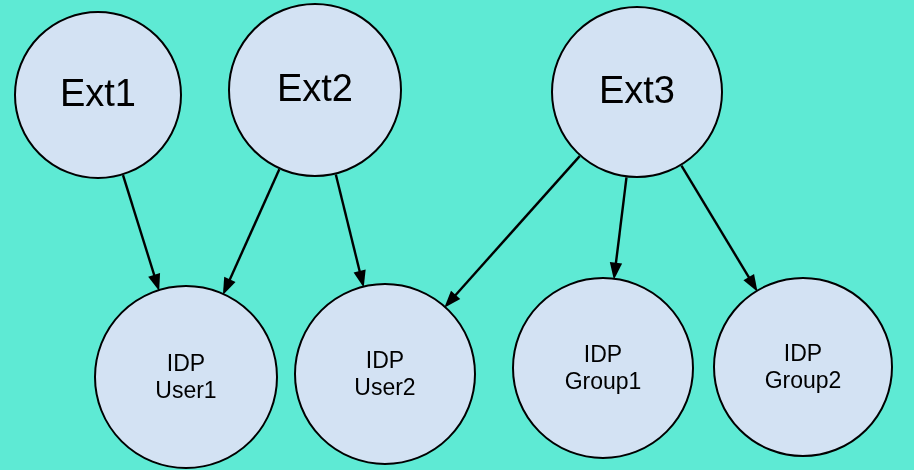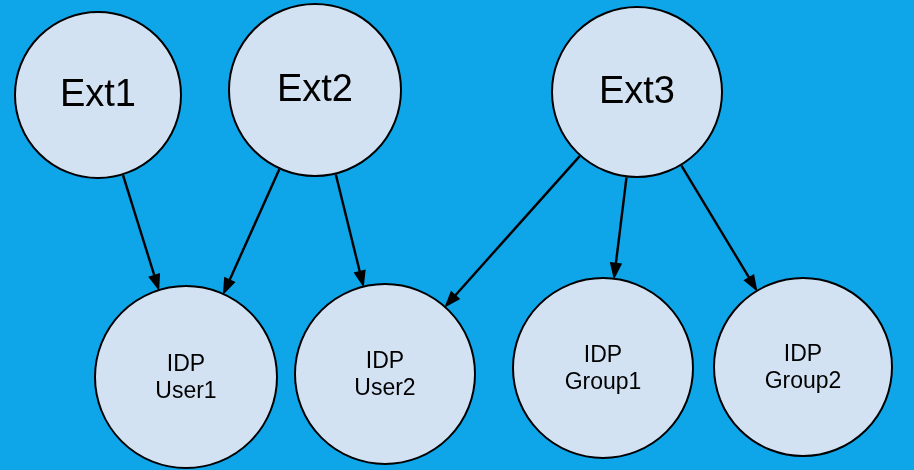--- a/index.html
+++ b/index.html
@@ -8,21 +8,21 @@
     padding: 0;
     background: #ffffff;
   }
   body {
     font-family: "Liberation Sans", sans-serif;
   }
   #diagram-canvas {
     position: relative;
     width: 914px;
     height: 470px;
-    background: #0ea5e9;
+    background: #5eead4;
     overflow: hidden;
   }
   #diagram-svg {
     display: block;
     width: 914px;
     height: 470px;
   }
   .node-circle {
     fill: #d3e2f3;
     stroke: #000000;

